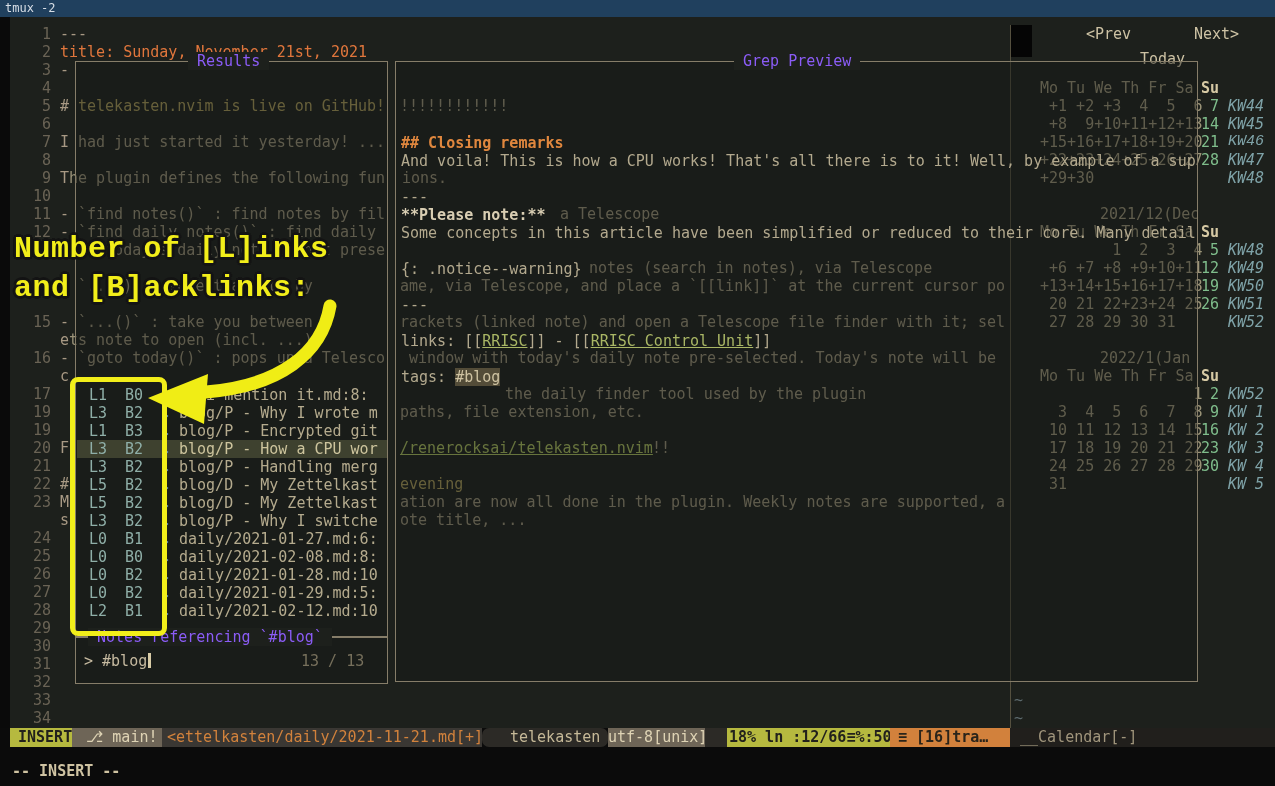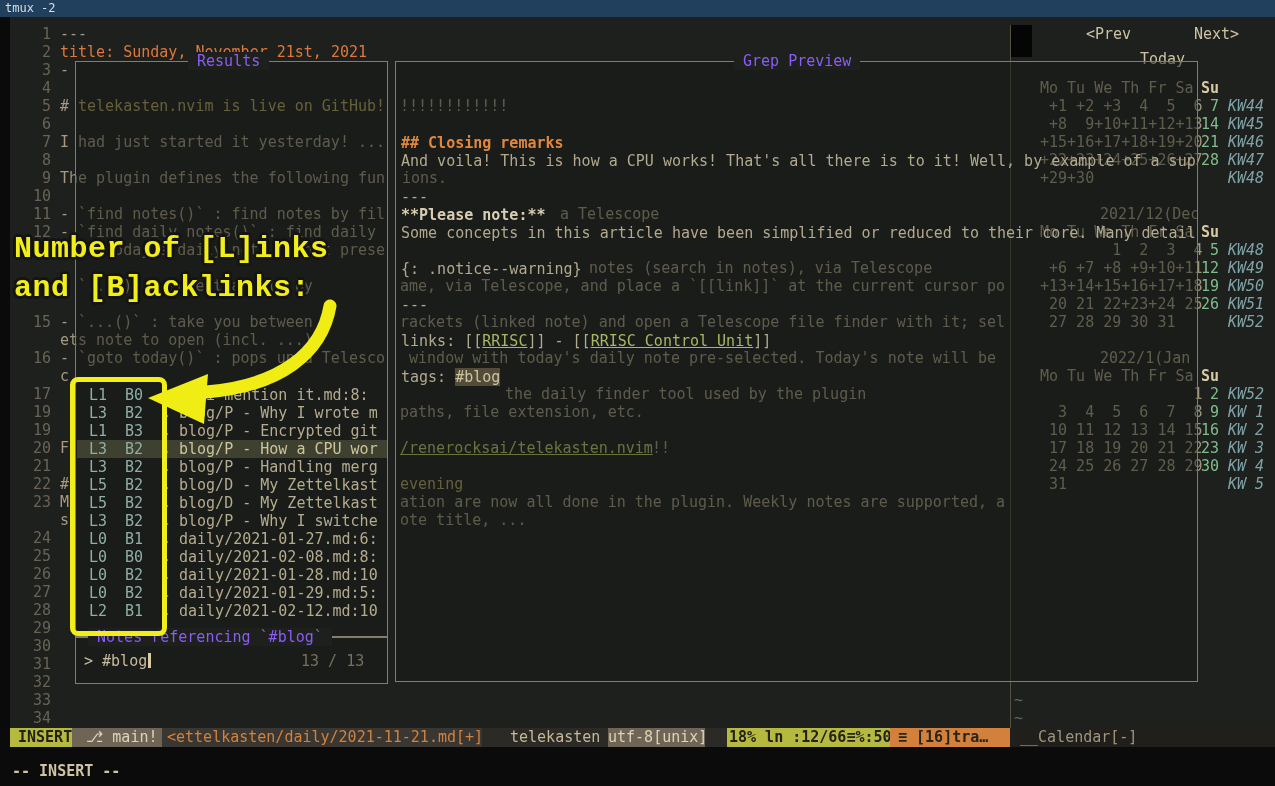--- a/index.html
+++ b/index.html
@@ -202,21 +202,21 @@
       <div class="frag calhdr" style="left: 1040px; top: 79px;">Mo Tu We Th Fr Sa</div>
       <div class="frag calsuh" style="left: 1201px; top: 79px;">Su</div>
       <div class="frag caldays" style="left: 1040px; top: 97px;"> +1 +2 +3  4  5  6</div>
       <div class="frag calsu" style="left: 1201px; top: 97px;"> 7</div>
       <div class="frag calkw" style="left: 1228px; top: 97px;">KW44</div>
       <div class="frag caldays" style="left: 1040px; top: 115px;"> +8  9+10+11+12+13</div>
       <div class="frag calsu" style="left: 1201px; top: 115px;">14</div>
       <div class="frag calkw" style="left: 1228px; top: 115px;">KW45</div>
       <div class="frag caldays" style="left: 1040px; top: 133px;">+15+16+17+18+19+20</div>
       <div class="frag calsu" style="left: 1201px; top: 133px;">21</div>
-      <div class="frag calkw" style="left: 1228px; top: 133px;">KW46</div>
+      <div class="frag calkw" style="left: 1228px; top: 133px; font-family: Liberation Mono, monospace;">KW46</div>
       <div class="frag caldays" style="left: 1040px; top: 151px;">+22+23+24+25+26+27</div>
       <div class="frag calsu" style="left: 1201px; top: 151px;">28</div>
       <div class="frag calkw" style="left: 1228px; top: 151px;">KW47</div>
       <div class="frag caldays" style="left: 1040px; top: 169px;">+29+30</div>
       <div class="frag calkw" style="left: 1228px; top: 169px;">KW48</div>
       <div class="frag callabel" style="left: 1100px; top: 205px;">2021/12(Dec</div>
       <div class="frag calhdr" style="left: 1040px; top: 223px;">Mo Tu We Th Fr Sa</div>
       <div class="frag calsuh" style="left: 1201px; top: 223px;">Su</div>
       <div class="frag caldays" style="left: 1040px; top: 241px;">        1  2  3  4</div>
       <div class="frag calsu" style="left: 1201px; top: 241px;"> 5</div>
@@ -253,21 +253,21 @@
       <div class="frag caldays" style="left: 1040px; top: 475px;"> 31</div>
       <div class="frag calkw" style="left: 1228px; top: 475px;">KW 5</div>
       <div class="frag tilde" style="left: 1014px; top: 691px;">~</div>
       <div class="frag tilde" style="left: 1014px; top: 709px;">~</div>
     </div>
 
   <div id="statusline">
       <span class="seg" style="left: 10px; width: 62px; background: rgb(182, 185, 63); color: rgb(34, 33, 28); font-weight: bold; padding-left: 8px;">INSERT</span>
       <span class="seg" style="left: 72px; width: 90px; background: rgb(110, 101, 87); color: rgb(222, 211, 180); padding-left: 14px;">⎇ main!</span>
       <span class="seg" style="left: 162px; width: 320px; background: rgb(58, 55, 51); color: rgb(210, 130, 60); padding-left: 5px;">&lt;ettelkasten/daily/2021-11-21.md[+]</span>
-      <span class="seg" style="left: 482px; width: 126px; background: rgb(44, 42, 38); color: rgb(198, 185, 152); padding-left: 28px;">telekasten</span>
+      <span class="seg" style="left: 482px; width: 126px; background: rgb(44, 42, 38); color: rgb(198, 185, 152); padding-left: 28px; border-radius: 7px;">telekasten</span>
       <span class="seg" style="left: 608px; width: 97px; background: rgb(110, 101, 87); color: rgb(222, 211, 180); text-align: center;">utf-8[unix]</span>
       <span class="seg" style="left: 705px; width: 22px; background: rgb(44, 42, 38); color: rgb(44, 42, 38); padding-left: 0px;"></span>
       <span class="seg" style="left: 727px; width: 163px; background: rgb(182, 185, 63); color: rgb(34, 33, 28); font-weight: bold; padding-left: 2px;">18% ln :12/66≡%:50</span>
       <span class="seg" style="left: 890px; width: 120px; background: rgb(210, 129, 60); color: rgb(42, 36, 26); font-weight: bold; padding-left: 8px;">≡ [16]tra…</span>
       <span class="seg" style="left: 1010px; width: 265px; background: rgb(33, 31, 28); color: rgb(160, 149, 124); padding-left: 10px;">__Calendar[-]</span>
     </div>
   <div class="cmdline">
     <span>-- INSERT --</span>
   </div>
 </div>

